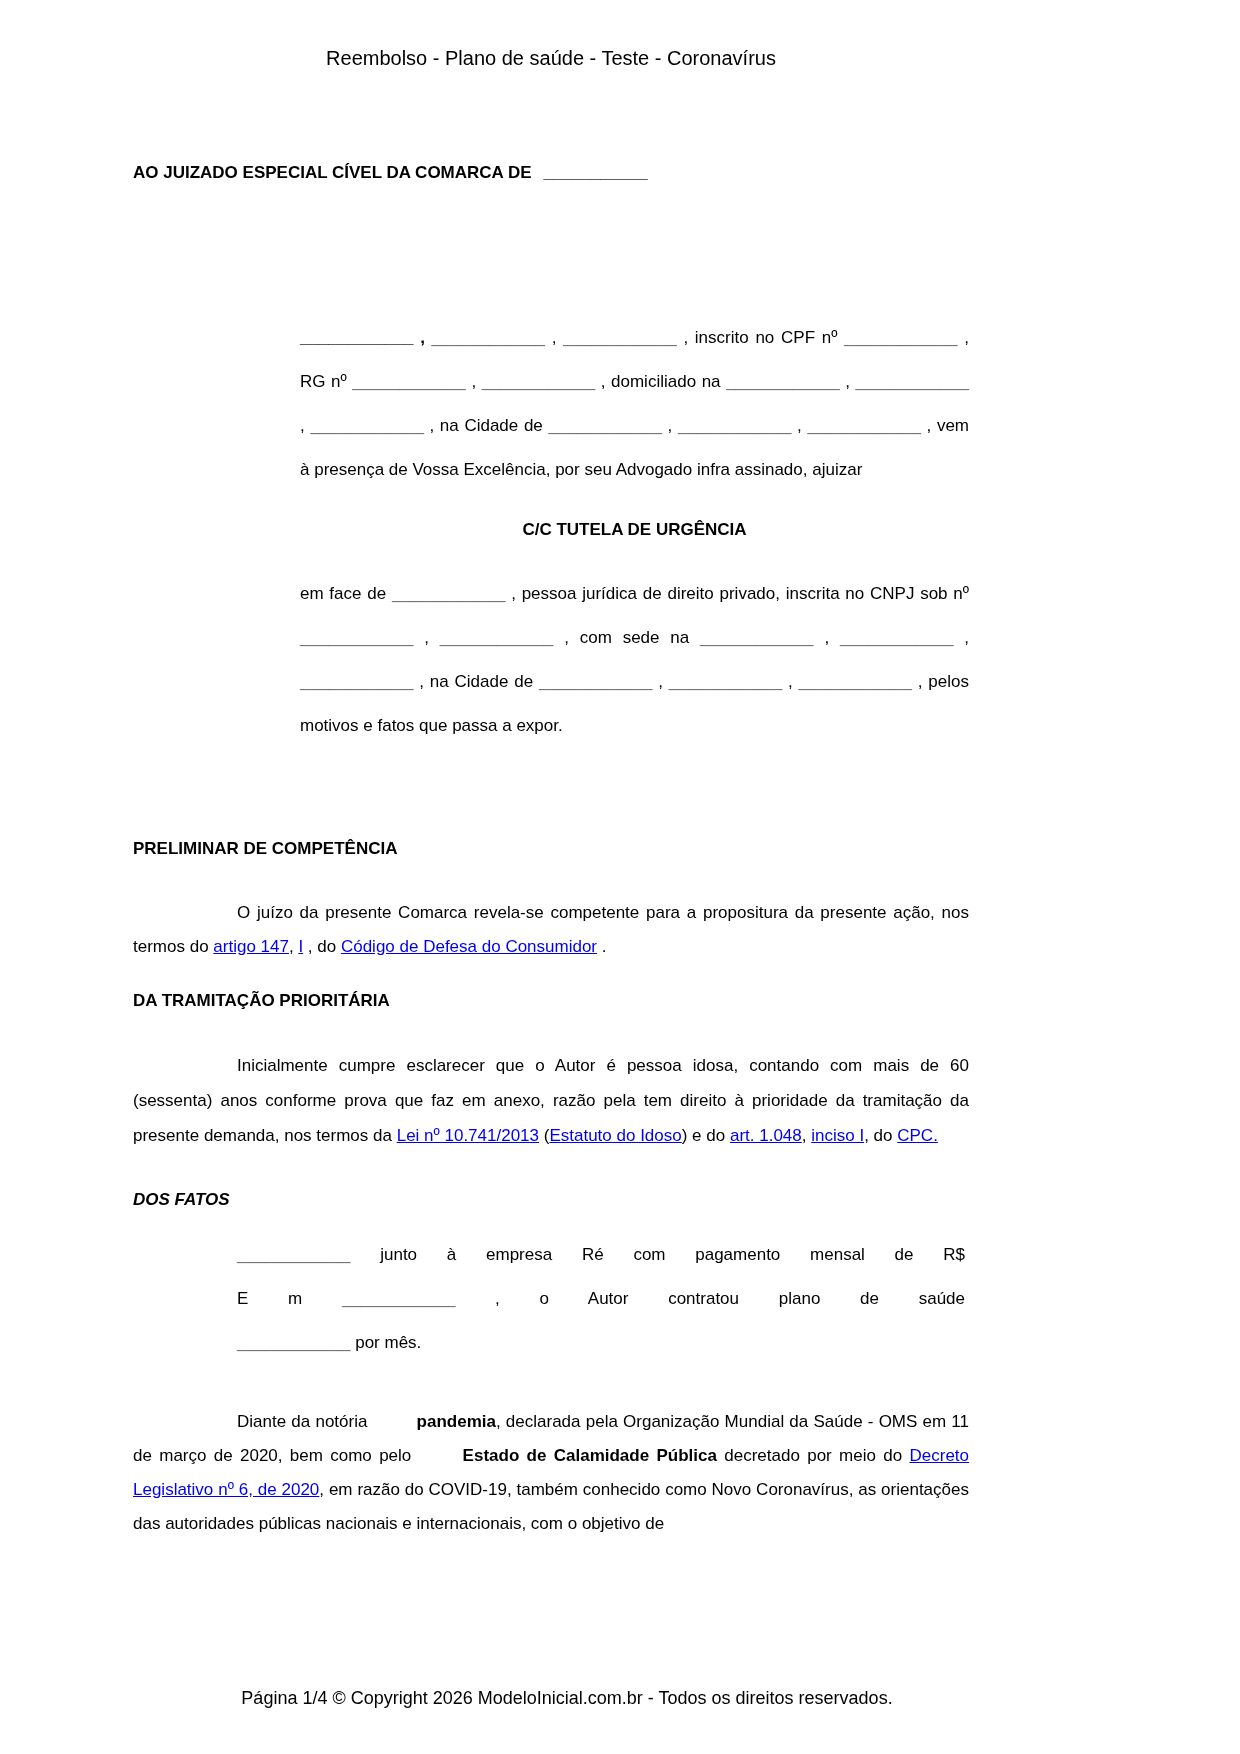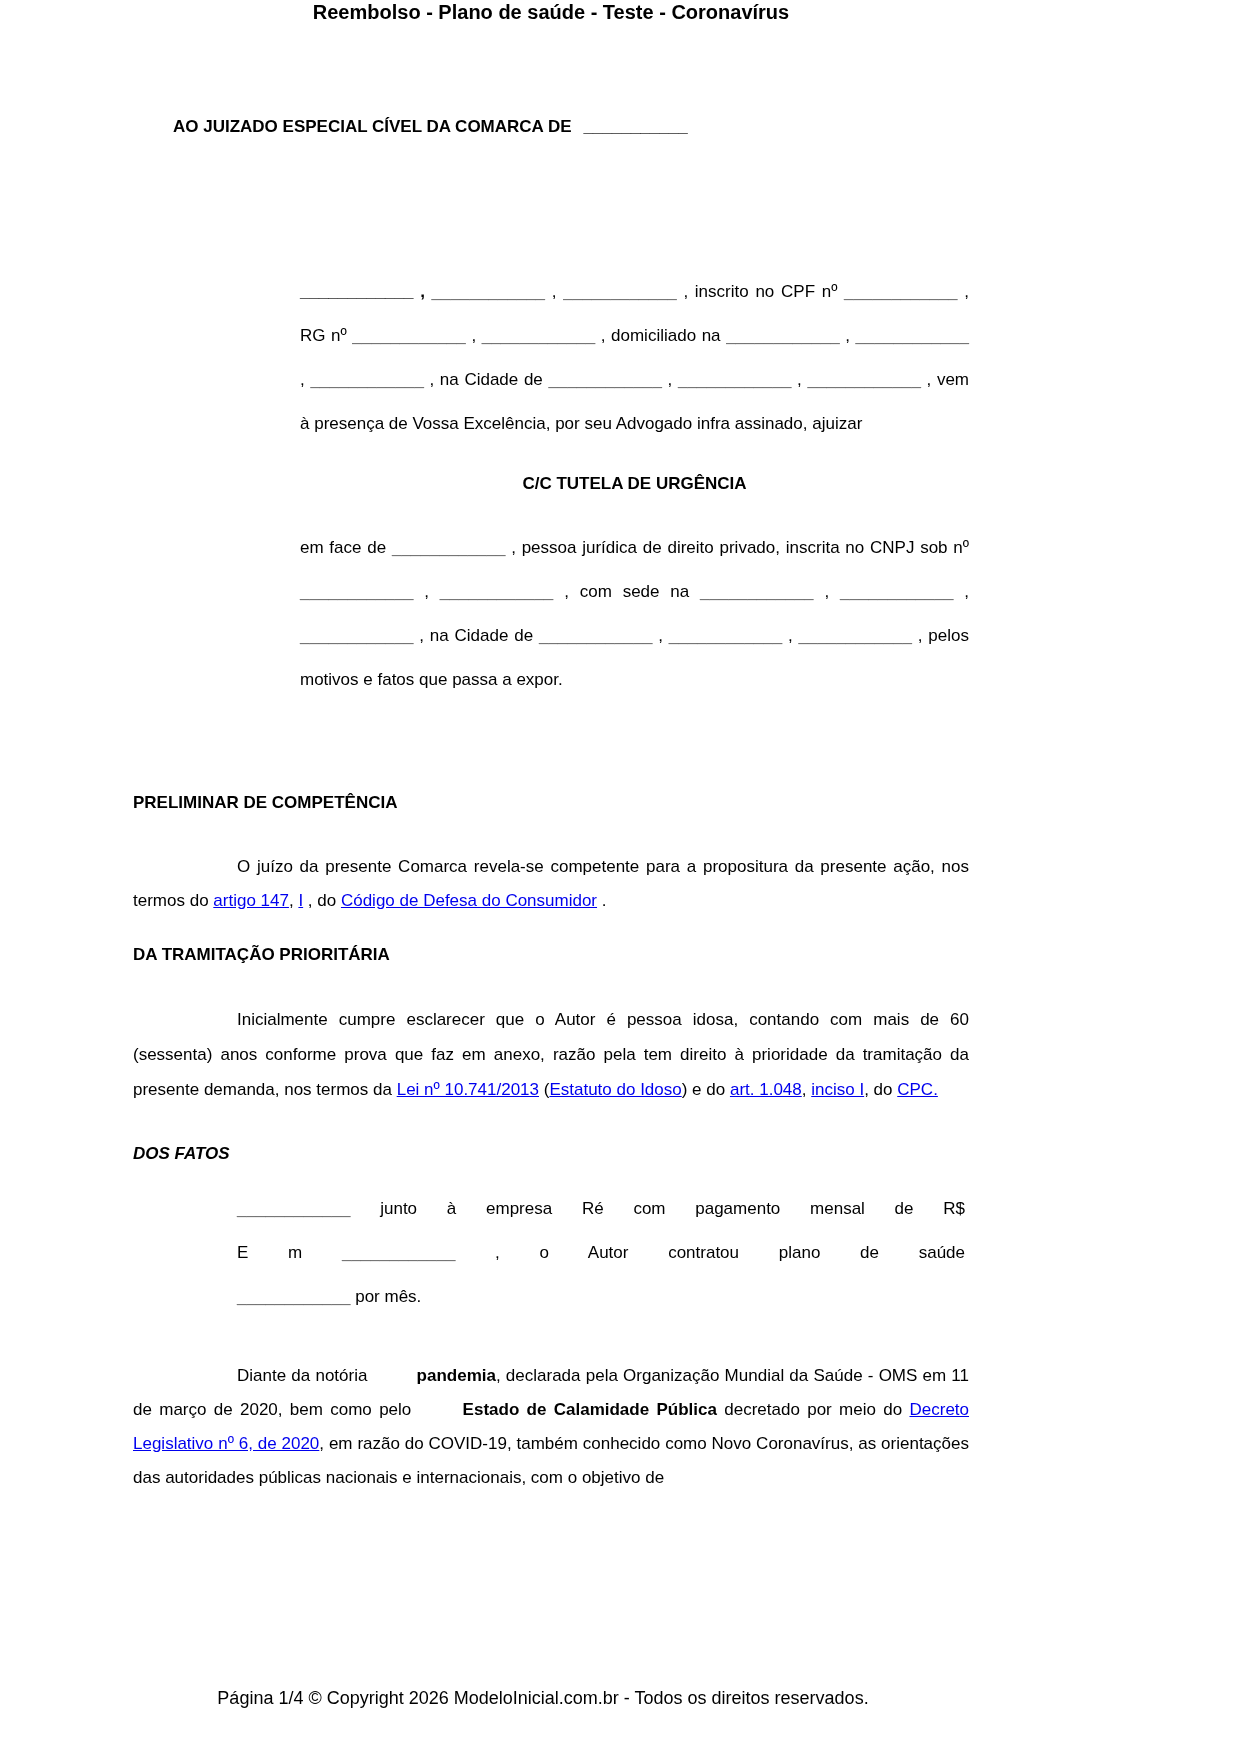--- a/index.html
+++ b/index.html
@@ -17,30 +17,30 @@
     background:#fff;
     overflow:hidden;
   }
   .content{
     margin-left:133px;
     width:836px;
     font-size:17px;
     line-height:34px;
   }
   .doc-title{
+    padding-top:46px;
     font-size:20px;
     line-height:24px;
     text-align:center;
-    font-weight:700;
+    font-weight:400;
   }
   .addressee{
     margin-top:92px;
     line-height:22px;
     font-weight:700;
-    margin-left:40px;
   }
   .addressee .addr-blank{
     margin-left:12px;
     font-weight:700;
   }
   .block-indent{
     margin-left:167px;
     text-align:justify;
     line-height:44px;
   }
@@ -86,21 +86,21 @@
     color:var(--link);
     text-decoration:underline;
     cursor:pointer;
   }
   .seg-b{ font-weight:700;margin-left:44px; }
   .seg-blank{ color:var(--blank); }
   .seg-blank-b{ font-weight:700; color:#000; }
   .footer{
     position:absolute;
     top:1686px;
-    left:125px;
+    left:149px;
     width:836px;
     text-align:center;
     font-size:18px;
     line-height:24px;
   }
 </style>
 </head>
 <body>
 
 <div class="page">

